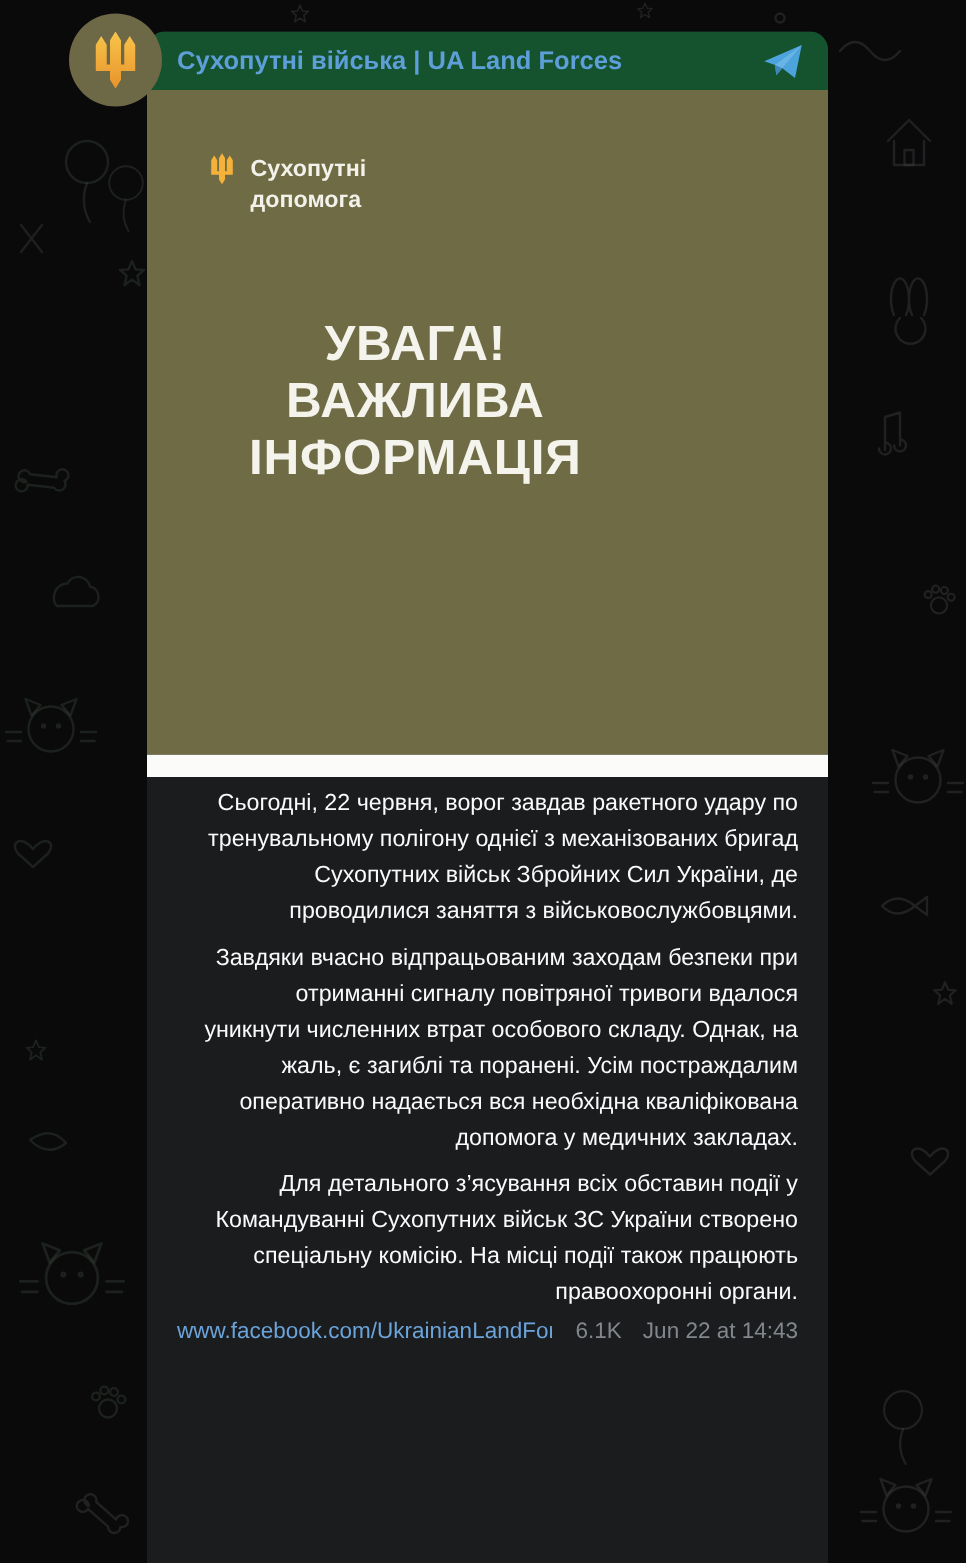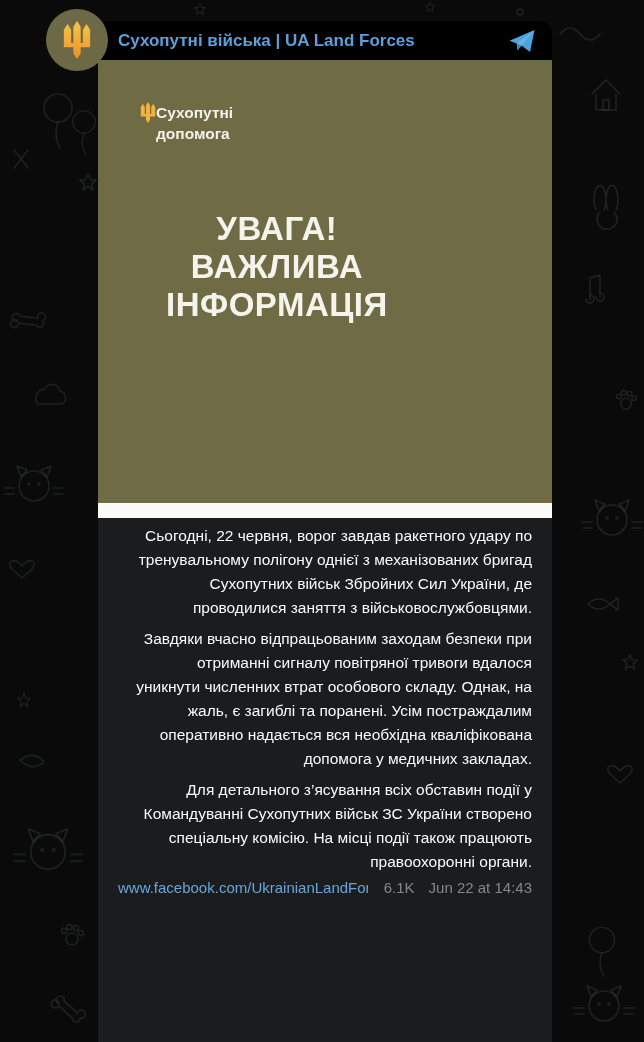--- a/index.html
+++ b/index.html
@@ -9,30 +9,30 @@
     font-family:"Liberation Sans","DejaVu Sans",sans-serif;
   }
   .doodles{position:absolute;inset:0;z-index:0;}
   
   .card{
     position:absolute;left:98px;top:21px;width:454px;height:1021px;
     background:#1b1c1e;border-radius:12px 12px 0 0;overflow:hidden;z-index:1;
   }
   .card-header{
     height:39px;display:flex;align-items:center;
-    padding:0 16px 0 20px;background:#000000;
+    padding:0 16px 0 20px;background:#14532d;
   }
   .channel-title{
     flex:1;color:#5e9ed9;font-weight:700;font-size:17px;
     white-space:nowrap;overflow:hidden;
   }
   .send-icon{width:28px;height:26px;flex:0 0 auto;cursor:pointer;}
   
   .post-image{height:443px;background:#6f6c45;position:relative;}
-  .img-logo{position:absolute;left:42px;top:42px;display:flex;align-items:flex-start;}
+  .img-logo{position:absolute;left:42px;top:42px;display:flex;gap:11px;align-items:flex-start;}
   .img-logo-text{color:#f2f1ea;font-size:15.5px;font-weight:700;line-height:21px;}
   .img-headline{
     position:absolute;left:68px;top:150px;color:#f4f3ec;
     font-size:33px;font-weight:700;line-height:38px;letter-spacing:.5px;text-align:center;
   }
   .white-strip{height:15px;background:#fbfbf9;}
   
   .post-body{padding:6px 20px 0;color:#fafafa;font-size:15.5px;line-height:24px;}
   .para{white-space:nowrap;text-align:right;}
   .para + .para{margin-top:7px;}

